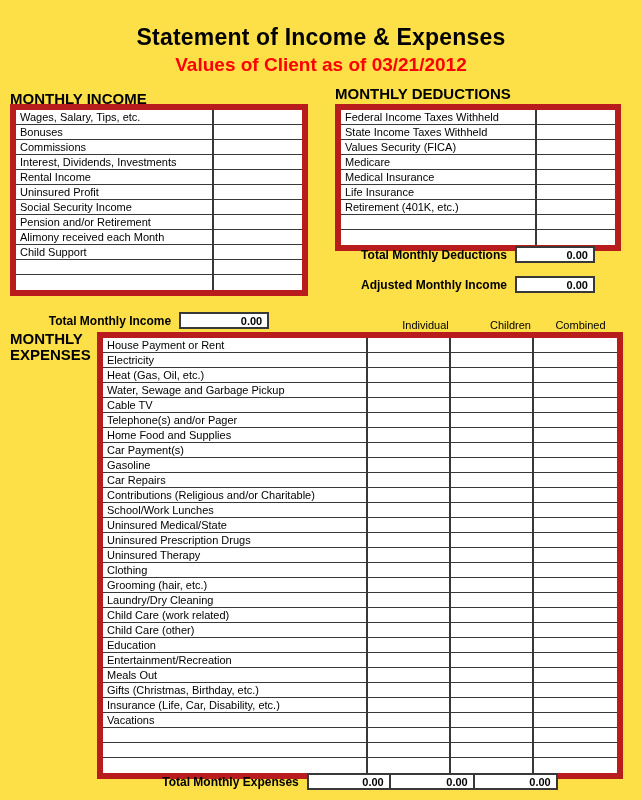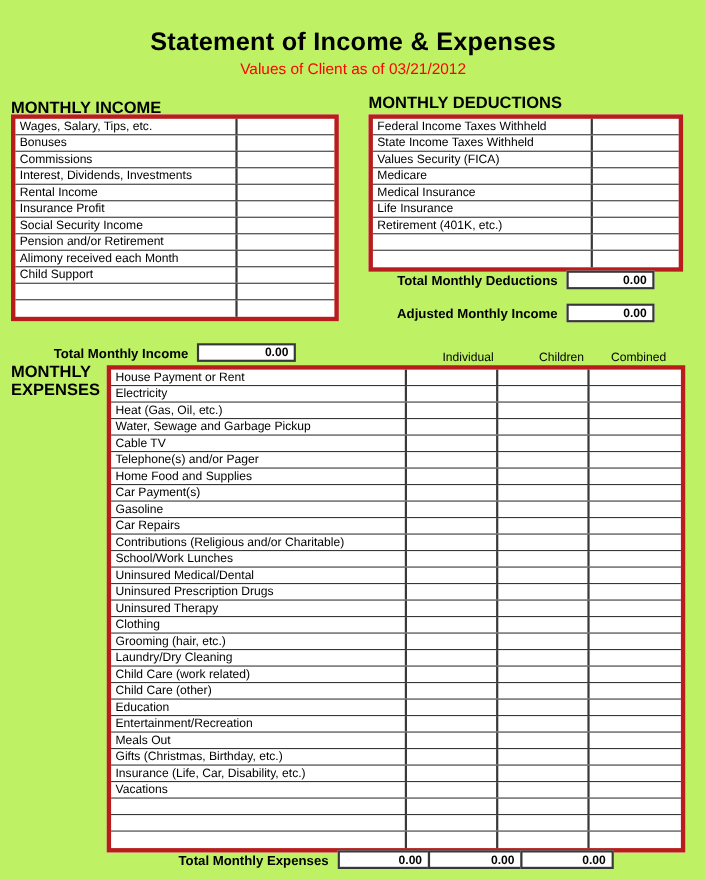--- a/index.html
+++ b/index.html
@@ -1,27 +1,27 @@
 <!DOCTYPE html>
 <html><head>
 <meta charset="utf-8">
 <style>
   * { margin:0; padding:0; box-sizing:border-box; }
   html,body { background:#fff; }
   body { font-family:"Liberation Sans", sans-serif; color:#000; }
-  .page { position:relative; width:642px; height:800px; background:#bef264; overflow:hidden; }
+  .page { position:relative; width:642px; height:800px; background:#fde047; overflow:hidden; }
 
   .title { position:absolute; top:24px; left:0; width:100%; text-align:center;
            font-size:23px; font-weight:bold; letter-spacing:0.2px; }
   .subtitle { position:absolute; top:54px; left:0; width:100%; text-align:center;
-              font-size:14px; font-weight:normal; color:#ff0000; }
+              font-size:19px; font-weight:bold; color:#ff0000; }
 
   .section-h { position:absolute; font-size:15px; font-weight:bold; white-space:nowrap; }
 
-  .table { position:absolute; border:4px solid #b91c1c; background:#fff; }
+  .table { position:absolute; border:6px solid #b91c1c; background:#fff; }
   .trow { display:flex; height:15px; border-bottom:1px solid #383838; }
   .trow:last-child { border-bottom:none; }
   .lab { flex:1; border-right:2px solid #383838; font-size:11px; line-height:13px;
          padding:1px 2px 0 4px; white-space:nowrap; overflow:hidden; }
   .val { border-right:2px solid #383838; }
   .val:last-child { border-right:none; }
   .t-income .val { width:88px; }
   .t-deduct .val { width:78px; }
   .t-expense .val { width:83px; }
 
@@ -60,21 +60,21 @@
       </div>
       <div class="trow">
         <div class="lab">Interest, Dividends, Investments</div>
         <div class="val"></div>
       </div>
       <div class="trow">
         <div class="lab">Rental Income</div>
         <div class="val"></div>
       </div>
       <div class="trow">
-        <div class="lab">Insurance Profit</div>
+        <div class="lab">Uninsured Profit</div>
         <div class="val"></div>
       </div>
       <div class="trow">
         <div class="lab">Social Security Income</div>
         <div class="val"></div>
       </div>
       <div class="trow">
         <div class="lab">Pension and/or Retirement</div>
         <div class="val"></div>
       </div>
@@ -224,21 +224,21 @@
         <div class="val"></div>
         <div class="val"></div>
       </div>
       <div class="trow">
         <div class="lab">School/Work Lunches</div>
         <div class="val"></div>
         <div class="val"></div>
         <div class="val"></div>
       </div>
       <div class="trow">
-        <div class="lab">Uninsured Medical/Dental</div>
+        <div class="lab">Uninsured Medical/State</div>
         <div class="val"></div>
         <div class="val"></div>
         <div class="val"></div>
       </div>
       <div class="trow">
         <div class="lab">Uninsured Prescription Drugs</div>
         <div class="val"></div>
         <div class="val"></div>
         <div class="val"></div>
       </div>

